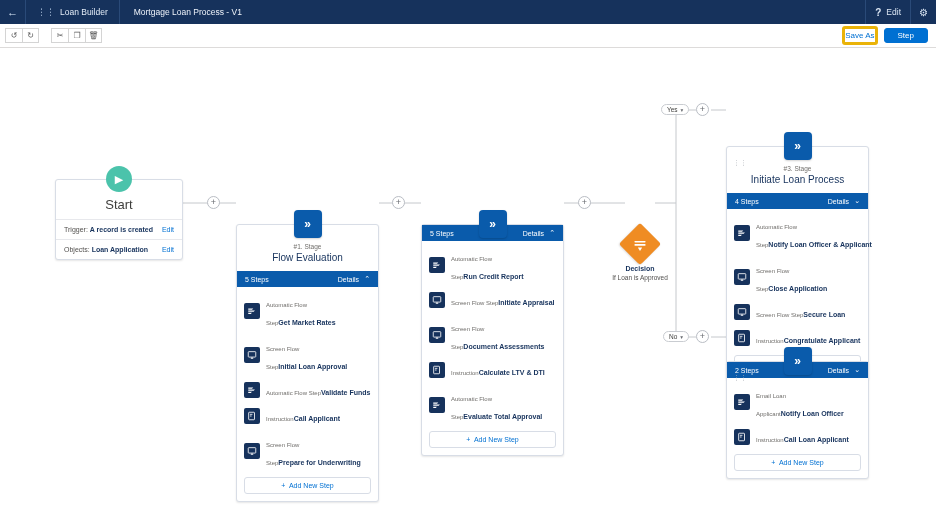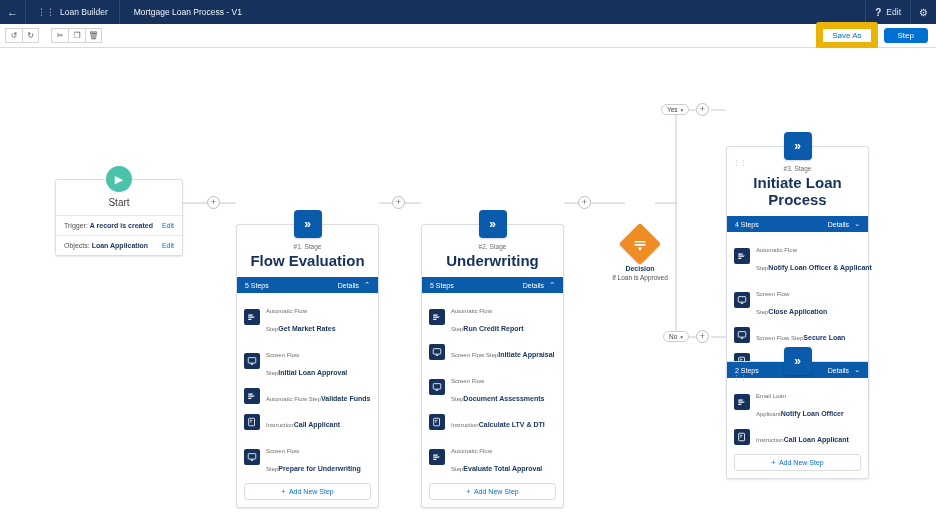--- a/index.html
+++ b/index.html
@@ -54,22 +54,22 @@
   .tb-btn {
     width: 17px; height: 15px;
     display: flex; align-items: center; justify-content: center;
     border: 1px solid #d4d4d4; border-right: none;
     background: #fff; font-size: 8px; color: #5c5c5c; cursor: pointer;
   }
   .tb-btn:last-child { border-right: 1px solid #d4d4d4; }
   .tb-gap { width: 7px; }
   .tb-right { margin-left: auto; display: flex; align-items: center; gap: 6px; margin-right: 8px; }
   .btn-saveas {
-    padding: 2px 9px; font-size: 8px; color: #0070d2;
-    border: 7px solid #eab308; border-radius: 3px; background: #fff; cursor: pointer;
+    padding: 2px 0; font-size: 8px; color: #0070d2;
+    border: 3px solid #eab308; border-radius: 3px; background: #fff; cursor: pointer;
   }
   .btn-save {
     padding: 2px 13px; font-size: 8px; color: #fff;
     border: 1px solid #0070d2; border-radius: 3px; background: #0070d2; cursor: pointer;
   }
 
   
   .canvas {
     position: absolute; top: 48px; left: 0;
     width: 936px; height: 478px; background: #ffffff;
@@ -86,21 +86,21 @@
   
   #start-node { left: 55px; top: 131px; width: 128px; }
   .start-badge {
     position: absolute; top: -14px; left: 50%; transform: translateX(-50%);
     width: 26px; height: 26px; border-radius: 50%;
     background: #4bc3ab; color: #fff;
     display: flex; align-items: center; justify-content: center;
     font-size: 11px; line-height: 1;
   }
   .start-title {
-    text-align: center; font-size: 10px; color: #3e3e3c;
+    text-align: center; font-size: 13px; color: #3e3e3c;
     padding: 17px 0 7px;
   }
   .start-row {
     border-top: 1px solid #e7e8ec;
     display: flex; align-items: center; justify-content: space-between;
     padding: 6px 8px; font-size: 7px; color: #3e3e3c;
   }
   .start-row .lbl { color: #514f4d; }
   .start-row .lbl b { color: #16325c; }
   .start-row .edit { color: #0070d2; cursor: pointer; font-size: 7px; }
@@ -120,21 +120,21 @@
     color: #ffffff; font-size: 12px; font-weight: bold; line-height: 1;
     box-shadow: 0 1px 2px rgba(0,0,0,.18);
   }
   .stage-drag {
     position: absolute; left: 6px; top: 14px;
     color: #b0b4bb; font-size: 7px; line-height: 3px; letter-spacing: 0;
     cursor: grab;
   }
   .stage-head { padding: 18px 6px 8px; text-align: center; }
   .stage-num { font-size: 6.5px; color: #706e6b; margin-bottom: 2px; }
-  .stage-name { font-size: 15px; font-weight: bold; color: #16325c; }
+  .stage-name { font-size: 10px; font-weight: normal; color: #16325c; }
   .stage-bar {
     background: #0a5bab; color: #ffffff;
     display: flex; align-items: center; justify-content: space-between;
     padding: 4px 8px; font-size: 7px; cursor: pointer;
   }
   .stage-bar .details { display: flex; align-items: center; gap: 5px; }
   .chev { font-size: 7px; }
 
   .steps { padding: 2px 0 0; }
   .step {
@@ -344,24 +344,20 @@
             </svg>
           </span>
         <span class="step-txt"><span class="step-type">Screen Flow Step</span><span class="step-name">Prepare for Underwriting</span></span>
       </div>
     </div>
     <div class="add-step">+&nbsp; <span>Add New Step</span></div>
   </div>
 
   <div class="card stage" id="stage-2">
     <div class="stage-badge">»</div>
-    <div class="stage-head">
-      <div class="stage-num">#2. Stage</div>
-      <div class="stage-name">Underwriting</div>
-    </div>
     <div class="stage-bar">
       <span>5 Steps</span>
       <span class="details">
         <span>Details</span>
         <span class="chev">⌃</span>
       </span>
     </div>
     <div class="steps">
       <div class="step">
         <span class="step-icon">

